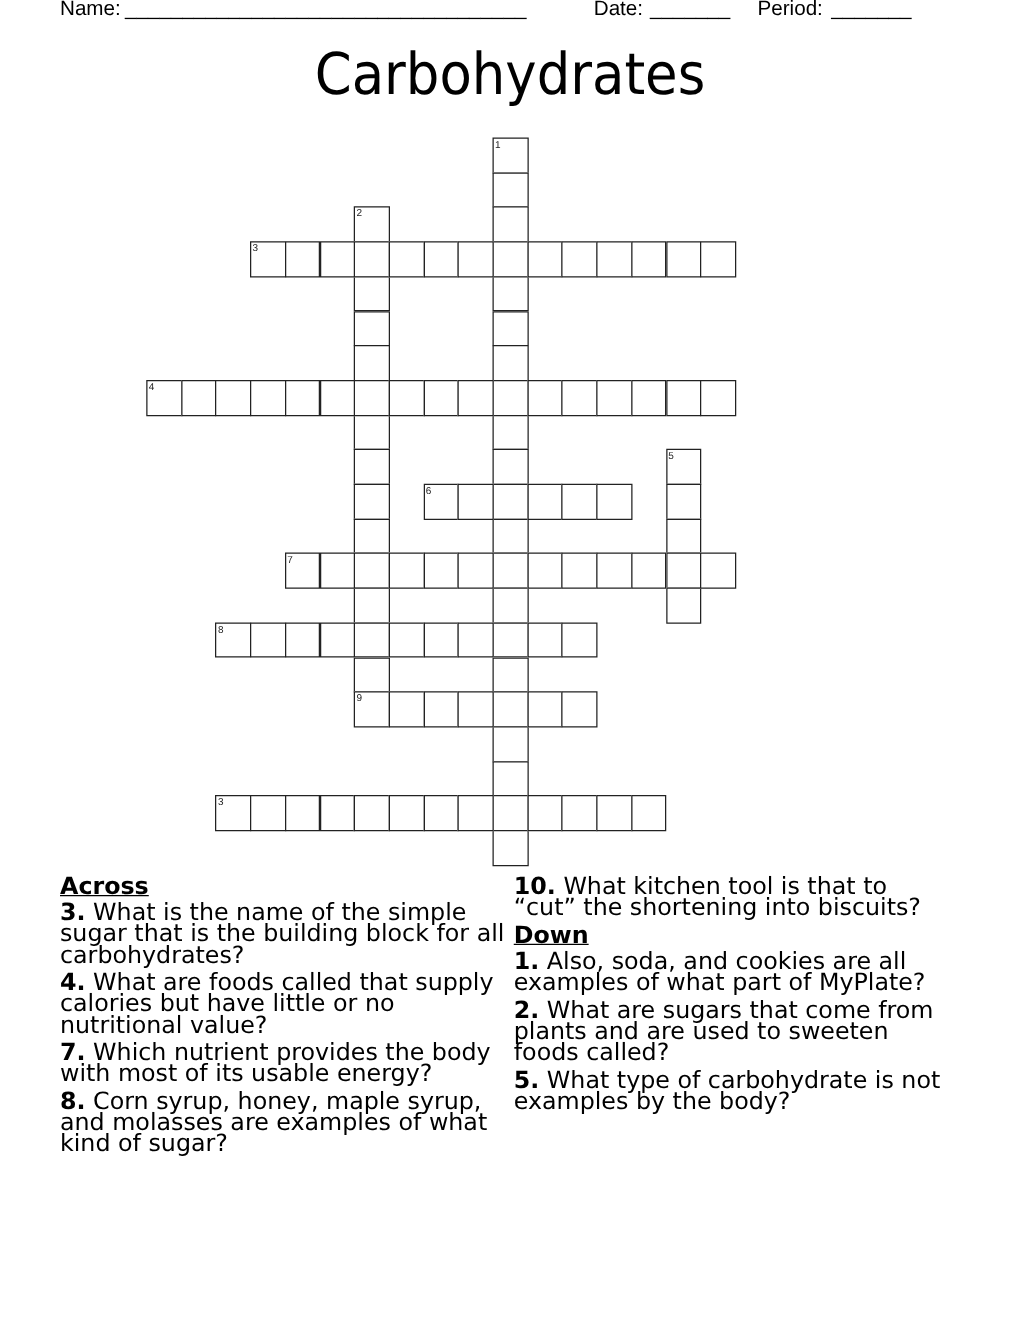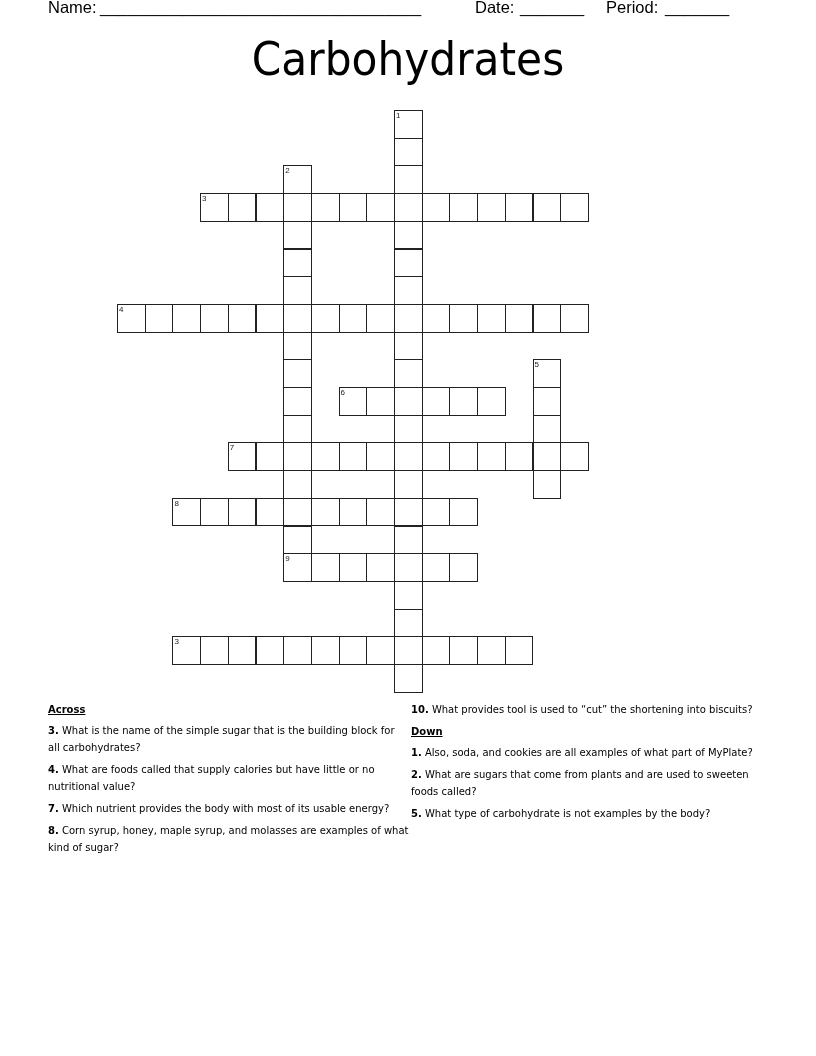--- a/index.html
+++ b/index.html
@@ -17,21 +17,21 @@
   #grid { position: absolute; left: 0; top: 0; width: 816px; height: 700px; }
   .cell {
     position: absolute; box-sizing: border-box; width: 28.7px; height: 28.7px;
     border: 1.3px solid #222; background: #fff;
   }
   .cell .num {
     position: absolute; top: 0px; left: 1px; font-family: "Liberation Sans", sans-serif;
     font-size: 8px; line-height: 9px; color: #222;
   }
   .clues {
-    position: absolute; font-family: "DejaVu Sans", sans-serif; font-size: 10px;
+    position: absolute; font-family: "DejaVu Sans", sans-serif; font-size: 19px;
     line-height: 17px; color: #000;
   }
   .clues .heading { font-weight: bold; text-decoration: underline; margin-bottom: 4px; }
   .clues .clue { margin-bottom: 5px; }
   .clues .clue b { font-weight: bold; }
   #col-left { left: 48px; top: 701px; width: 360px; }
   #col-right { left: 411px; top: 701px; width: 350px; }
 </style>
 </head>
 <body>
@@ -181,18 +181,18 @@
 
 <div class="clues" id="col-left">
   <div class="heading">Across</div>
   <div class="clue"><b>3.</b><span> What is the name of the simple sugar that is the building block for all carbohydrates?</span></div>
   <div class="clue"><b>4.</b><span> What are foods called that supply calories but have little or no nutritional value?</span></div>
   <div class="clue"><b>7.</b><span> Which nutrient provides the body with most of its usable energy?</span></div>
   <div class="clue" style="width:370px"><b>8.</b><span> Corn syrup, honey, maple syrup, and molasses are examples of what kind of sugar?</span></div>
 </div>
 
 <div class="clues" id="col-right">
-  <div class="clue"><b>10.</b><span> What provides tool is used to “cut” the shortening into biscuits?</span></div>
+  <div class="clue"><b>10.</b><span> What kitchen tool is that to “cut” the shortening into biscuits?</span></div>
   <div class="heading">Down</div>
   <div class="clue"><b>1.</b><span> Also, soda, and cookies are all examples of what part of MyPlate?</span></div>
   <div class="clue"><b>2.</b><span> What are sugars that come from plants and are used to sweeten foods called?</span></div>
   <div class="clue"><b>5.</b><span> What type of carbohydrate is not examples by the body?</span></div>
 </div>
 
 </body></html>

